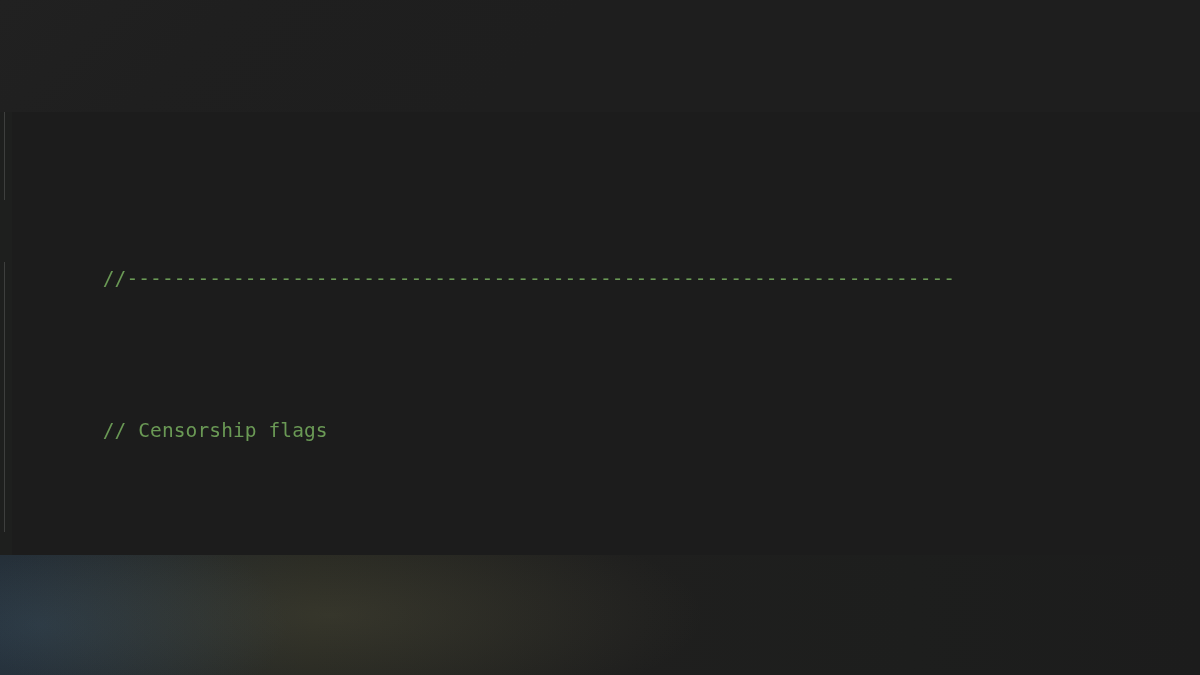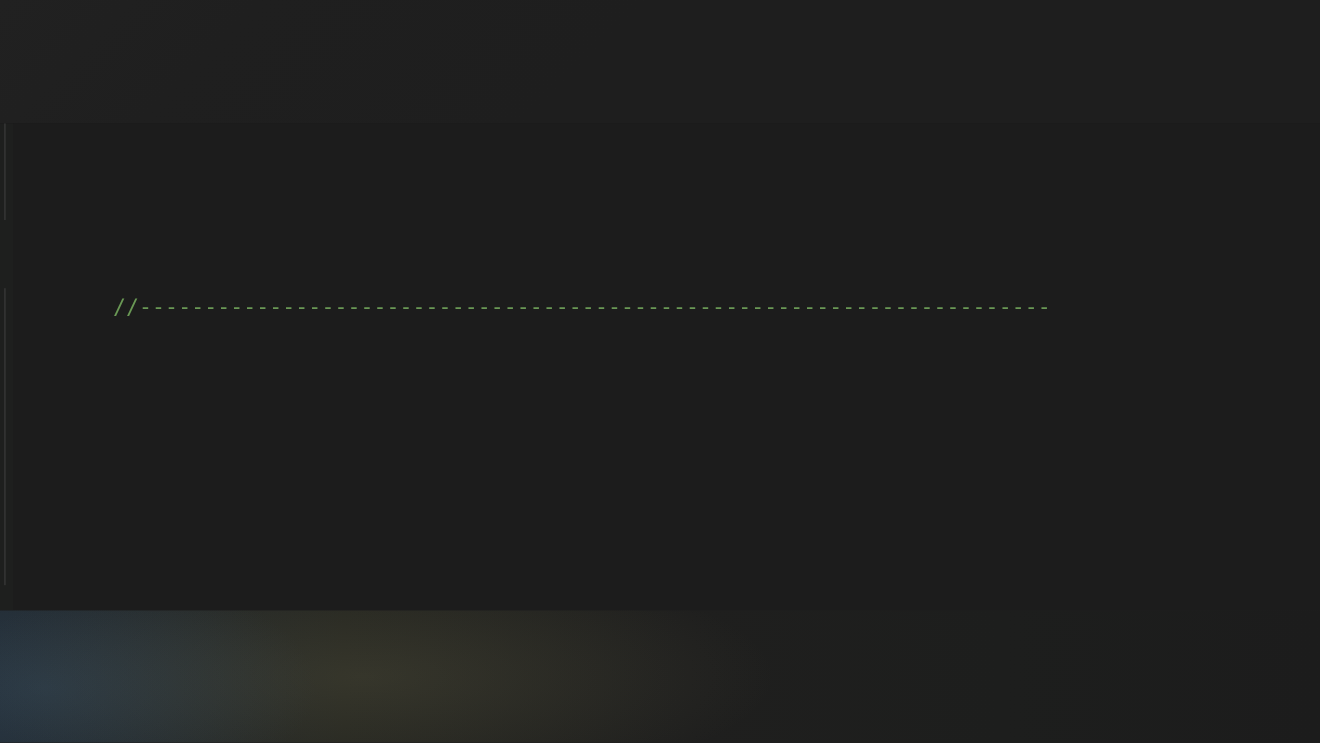--- a/index.html
+++ b/index.html
@@ -106,20 +106,23 @@
     <div class="indent-guide guide-b"></div>
 
     <div class="code">
 
       
       <div class="line">
         <span class="tok-comment">//----------------------------------------------------------------------</span>
       </div>
 
       
+      <div class="line">
+        <span class="tok-comment">// Censorship flags</span>
+      </div>
 
       
       <div class="line">
         <span class="tok-plain"></span>
       </div>
 
       
       
 
       

